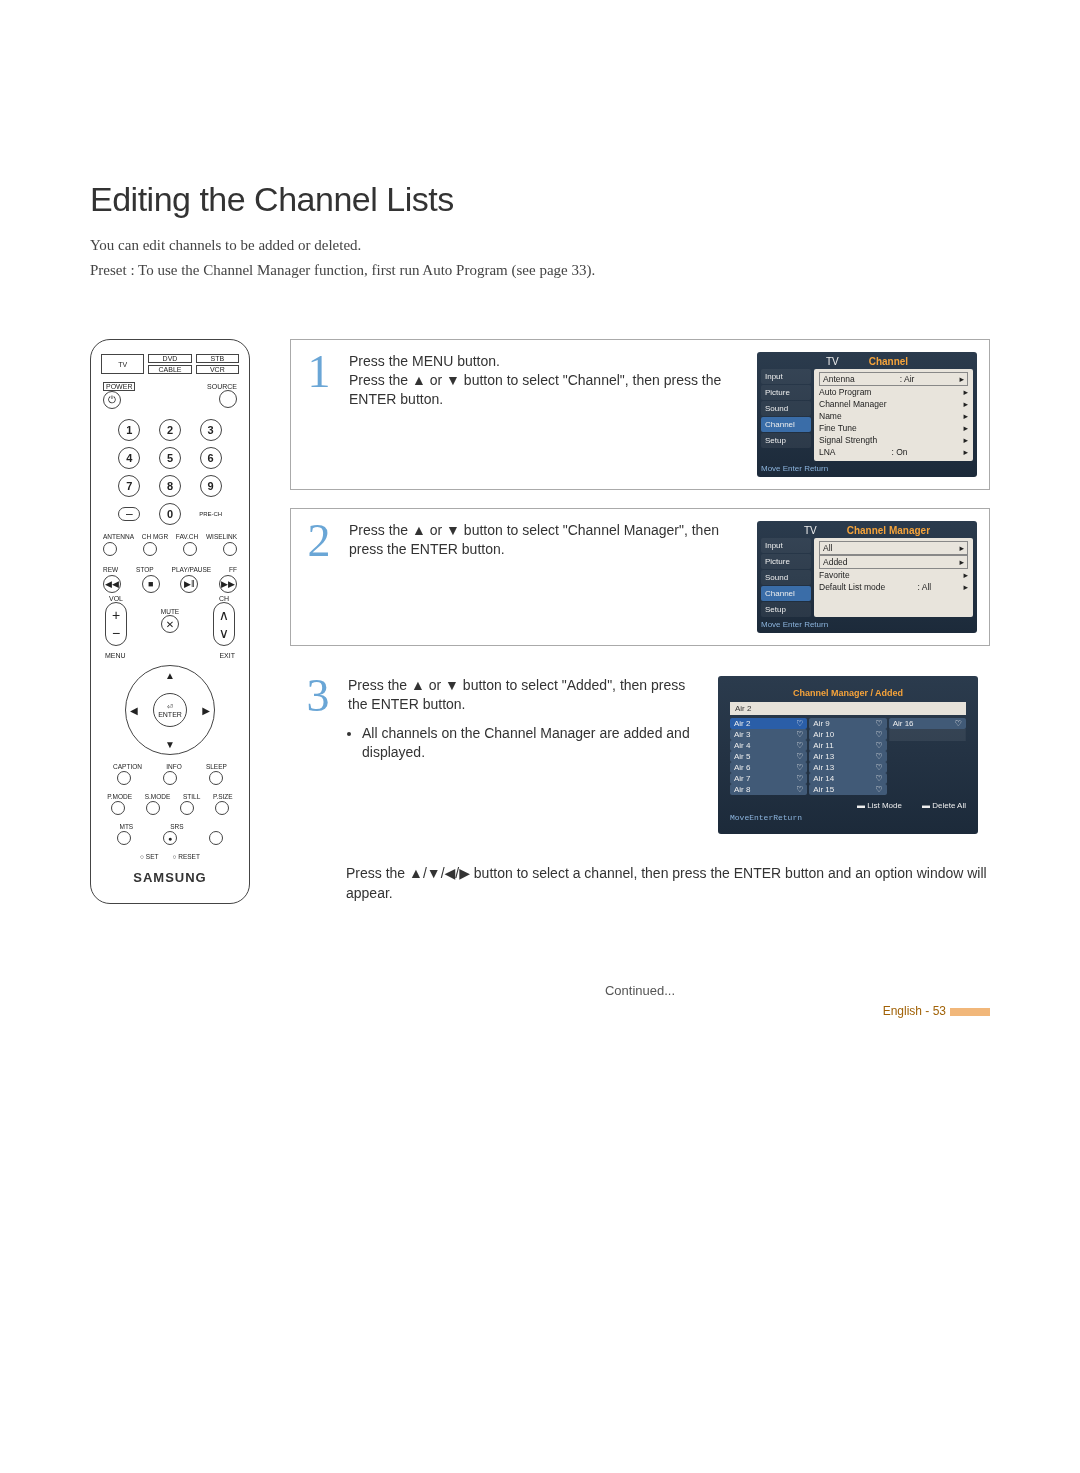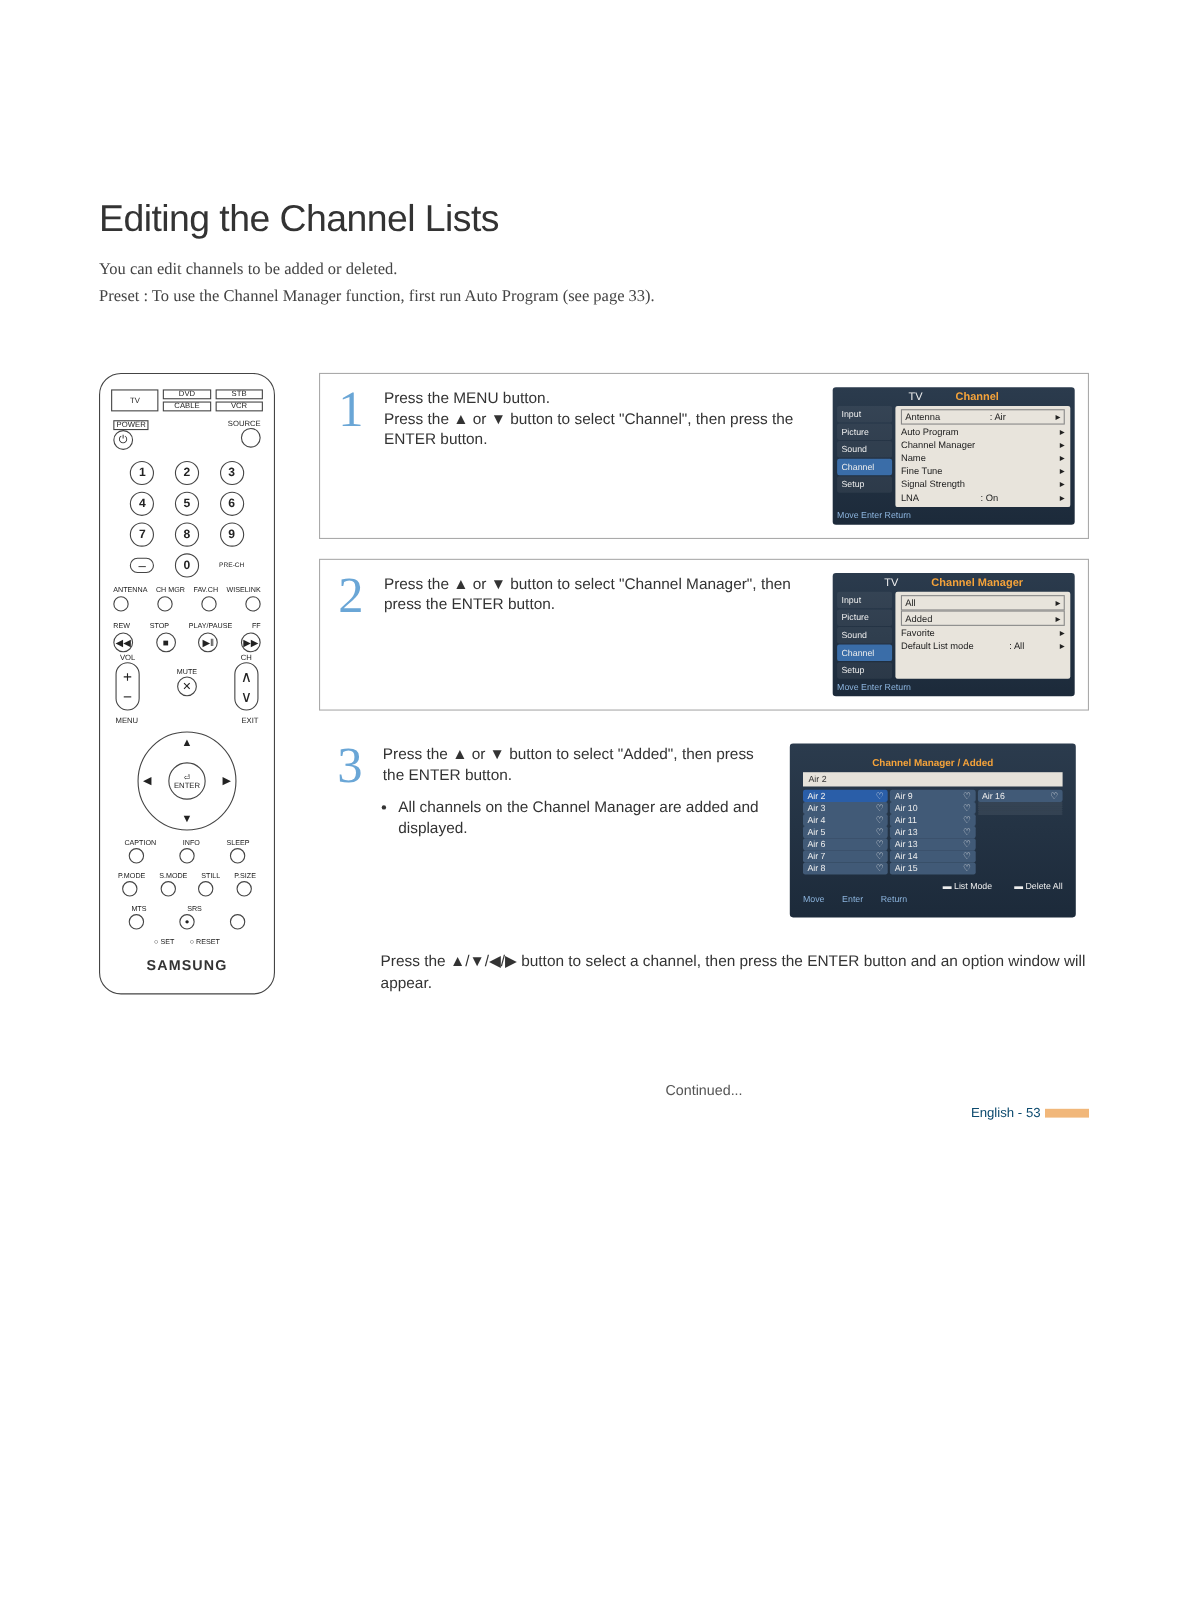--- a/index.html
+++ b/index.html
@@ -105,25 +105,25 @@
     padding:12px;
   }
   .osd-grid .title { text-align:center; color:#f5a33a; font-size:9px; font-weight:bold; margin-bottom:4px;}
   .osd-grid .air2 { background:#e6e2da; color:#333; padding:2px 5px; font-size:8px; margin-bottom:3px;}
   .osd-grid .grid { display:grid; grid-template-columns: 1fr 1fr 1fr; gap:2px;}
   .osd-grid .cell { background:#415a77; padding:1px 4px; border-radius:2px; display:flex; justify-content:space-between;}
   .osd-grid .cell.sel { background:#2a5ea8;}
   .osd-grid .cell.light { background:rgba(255,255,255,0.07);}
   .osd-grid .modes { display:flex; justify-content:flex-end; gap:20px; margin-top:6px; font-size:8px;}
   .osd-grid .modes span::before { content:"▬ "; }
-  .osd-grid .foot { display:flex; gap:16px; font-size:8px; color:#8bb3dc; margin-top:3px;}
+  .osd-grid .foot { display:flex; font-size:8px; color:#8bb3dc; margin-top:3px;font-family:Liberation Mono, monospace;}
 
   .after-steps { font-size:14px; color:#333; margin: 8px 0 0 56px; line-height:1.4; }
   .continued { text-align:center; font-size:13px; color:#555; margin-top:80px; }
-  .pager { position:absolute; bottom:40px; right:90px; font-size:12px; color:#0c4a6e;}
+  .pager { position:absolute; bottom:40px; right:90px; font-size:12px; color:#a16207;}
   .pager .bar { display:inline-block; width:40px; height:8px; background:#f1b77a; vertical-align:middle; margin-left:4px;}
 </style>
 </head>
 <body>
 
 <h1 class="page-title">Editing the Channel Lists</h1>
 <p class="intro-line">You can edit channels to be added or deleted.</p>
 <p class="intro-line">Preset : To use the Channel Manager function, first run Auto Program (see page 33).</p>
 
 <div class="main-row">

